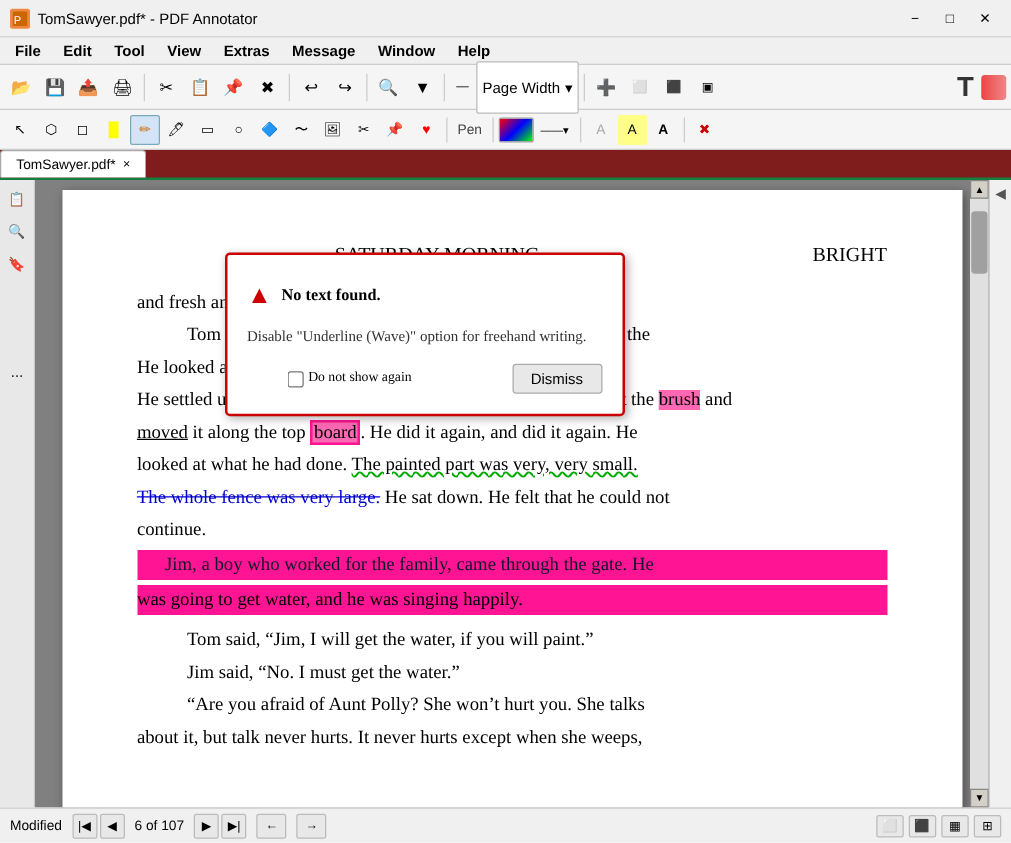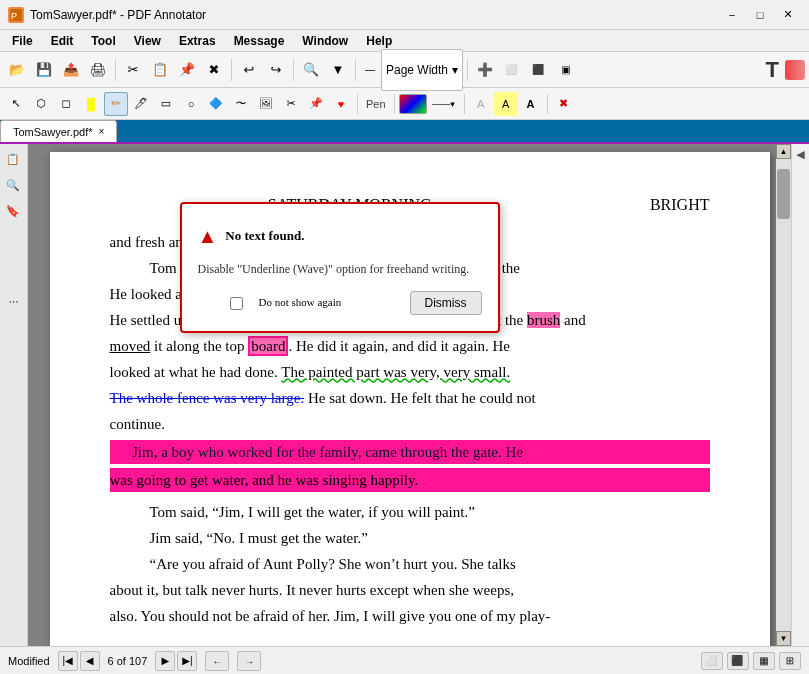--- a/index.html
+++ b/index.html
@@ -82,24 +82,24 @@
       cursor: pointer;
       display: flex; align-items: center; justify-content: center;
       font-size: 11px; border-radius: 2px;
     }
     .ann-btn.active { background: #d4e4f7; border-color: #7ab; }
     .ann-sep { width: 1px; height: 20px; background: #ccc; margin: 0 2px; }
     .ann-label { font-size: 11px; color: #444; padding: 0 4px; }
 
     
     .tab-bar {
-      background: #0369a1;
+      background: #7f1d1d;
       height: 24px;
       display: flex;
-      border-bottom: 2px solid #a21caf;
+      border-bottom: 2px solid #15803d;
     }
     .tab {
       height: 22px;
       padding: 0 12px;
       background: #c2e0f7;
       border: 1px solid #aaa;
       border-bottom: none;
       display: flex; align-items: center; gap: 6px;
       font-size: 11px; cursor: pointer;
       border-radius: 3px 3px 0 0;
@@ -215,21 +215,21 @@
       border: 2px solid #c00;
       border-radius: 4px;
       padding: 16px;
       pointer-events: all;
       box-shadow: 2px 2px 8px rgba(0,0,0,0.3);
     }
     .dialog-title { font-size: 13px; font-weight: bold; margin-bottom: 8px; display: flex; align-items: center; gap: 8px; }
     .dialog-icon { color: #c00; font-size: 20px; }
     .dialog-body { font-size: 12px; margin-bottom: 12px; color: #333; }
     .dialog-footer { display: flex; align-items: center; justify-content: space-between; }
-    .dialog-checkbox { display: flex; align-items: center; gap: 16px; font-size: 11px; padding-left: 32px; }
+    .dialog-checkbox { display: flex; align-items: center; gap: 4px; font-size: 11px; padding-left: 32px; }
     .dialog-btn {
       padding: 4px 14px;
       background: #e8e8e8;
       border: 1px solid #aaa;
       border-radius: 3px;
       cursor: pointer;
       font-size: 12px;
     }
 
     
@@ -459,23 +459,20 @@
       </div>
 
       <div class="text-line indent">
         “Are you afraid of Aunt Polly? She won’t hurt you. She talks
       </div>
 
       <div class="text-line">
         about it, but talk never hurts. It never hurts except when she weeps,
       </div>
 
-      <div class="text-line">
-        also. You should not be afraid of her. Jim, I will give you one of my play-
-      </div>
 
       <div class="dialog-overlay">
         <div class="dialog-box">
           <div class="dialog-title">
             <span class="dialog-icon">▲</span>
             <span>No text found.</span>
           </div>
           <div class="dialog-body">Disable "Underline (Wave)" option for freehand writing.</div>
           <div class="dialog-footer">
             <label class="dialog-checkbox">

